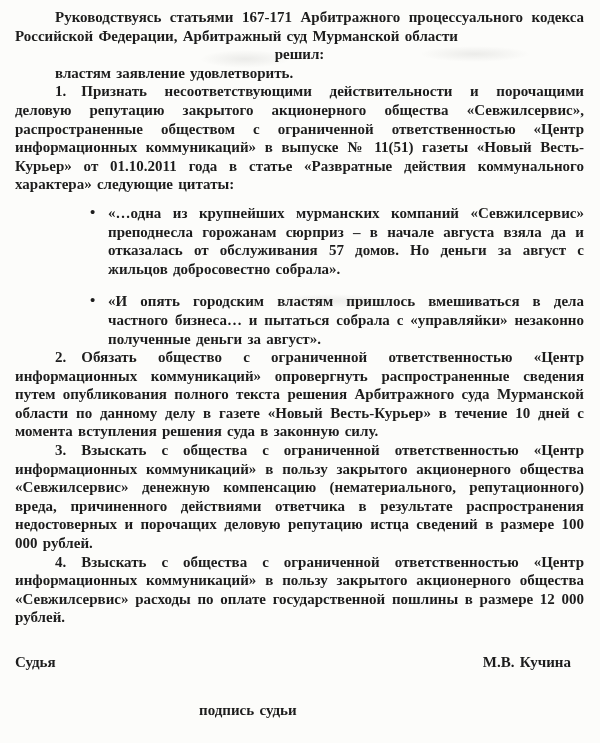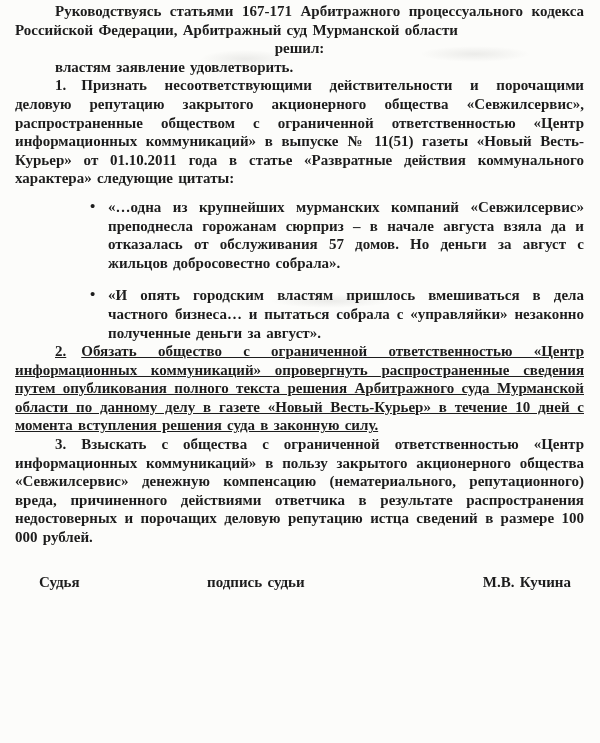--- a/index.html
+++ b/index.html
@@ -7,21 +7,21 @@
     padding: 0;
     width: 600px;
     height: 743px;
     background: #ffffff;
   }
   .page {
     position: relative;
     box-sizing: border-box;
     width: 600px;
     height: 743px;
-    padding: 2px 16px 0 15px;
+    padding: 8px 16px 0 15px;
     overflow: hidden;
     background: #fcfcfa;
     color: #1d1d1d;
     font-family: "Liberation Serif", "DejaVu Serif", serif;
     font-weight: 700;
     font-size: 15px;
     line-height: 18.6px;
     word-spacing: 1.5px;
   }
   .page p { margin: 0; }
@@ -33,21 +33,21 @@
     text-align: center;
     text-indent: 0;
     margin-top: 12px;
   }
   .lead {
     text-align: left;
     text-indent: 40px;
   }
   .para { margin-top: 10px; }
   .para-1 { margin-top: 12px; }
-  .para-2 { margin-top: 5px; text-decoration: underline; }
+  .para-2 { margin-top: 5px; }
   .para-3 { margin-top: 10px; }
   .para-4 { margin-top: 6px; }
   .pnum { margin-right: 15px; }
   .quote-list { margin: 10px 0 0 73px; }
   .quote {
     position: relative;
     padding-left: 20px;
     text-align: justify;
   }
   .quote + .quote { margin-top: 14px; }
@@ -55,22 +55,22 @@
     position: absolute;
     left: 2px;
     top: -1px;
   }
   .appeal { margin-top: 20px; }
   .signature {
     position: relative;
     margin-top: 26px;
     height: 20px;
   }
-  .sig-role { position: absolute; left: 0; margin-left: 24px; }
-  .sig-placeholder { position: absolute; left: 192px; }
+  .sig-role { position: absolute; left: 0; }
+  .sig-placeholder { position: absolute; left: 184px; margin-top: 48px; }
   .sig-name { position: absolute; right: 13px; }
   
   .smudge {
     position: absolute;
     border-radius: 50%;
     pointer-events: none;
     background: radial-gradient(closest-side, rgba(90,90,85,0.10), rgba(90,90,85,0));
   }
   .smudge-a { left: 420px; top: 46px;  width: 110px; height: 16px; }
   .smudge-b { left: 270px; top: 294px; width: 120px; height: 14px; }
@@ -99,20 +99,21 @@
     </div>
     <div class="quote">
       <span class="bullet">•</span><span>«И опять городским властям пришлось вмешиваться в дела частного бизнеса… и пытаться собрала с «управляйки» незаконно полученные деньги за август».</span>
     </div>
   </div>
 
   <p class="body-text para para-2"><span class="pnum">2.</span><span>Обязать общество с ограниченной ответственностью «Центр информационных коммуникаций» опровергнуть распространенные сведения путем опубликования полного текста решения Арбитражного суда Мурманской области по данному делу в газете «Новый Весть-Курьер» в течение 10 дней с момента вступления решения суда в законную силу.</span></p>
 
   <p class="body-text para para-3"><span class="pnum">3.</span><span>Взыскать с общества с ограниченной ответственностью «Центр информационных коммуникаций» в пользу закрытого акционерного общества «Севжилсервис» денежную компенсацию (нематериального, репутационного) вреда, причиненного действиями ответчика в результате распространения недостоверных и порочащих деловую репутацию истца сведений в размере 100 000 рублей.</span></p>
 
+  <p class="body-text para para-4"><span class="pnum">4.</span><span>Взыскать с общества с ограниченной ответственностью «Центр информационных коммуникаций» в пользу закрытого акционерного общества «Севжилсервис» расходы по оплате государственной пошлины в размере 12 000 рублей.</span></p>
 
 
   <div class="signature">
     <span class="sig-role">Судья</span>
     <span class="sig-placeholder">подпись судьи</span>
     <span class="sig-name">М.В. Кучина</span>
   </div>
 
 </div>
 

